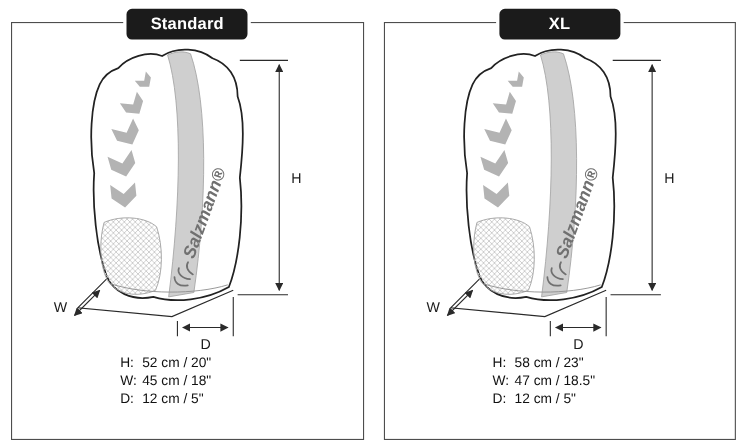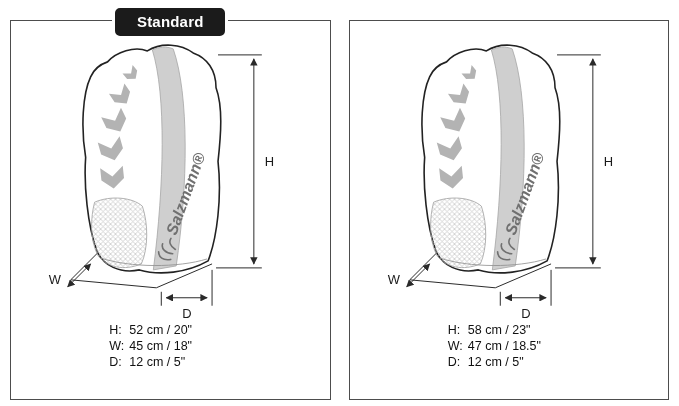--- a/index.html
+++ b/index.html
@@ -121,20 +121,21 @@
         <span class="v">45 cm / 18"</span>
       </div>
       <div class="dim-row">
         <span class="k">D:</span>
         <span class="v">12 cm / 5"</span>
       </div>
     </div>
   </div>
 
   <div class="panel">
+    <div class="pill">XL</div>
 
     <svg class="fig" viewBox="0 0 320 292">
       <defs>
         <pattern id="meshB" width="5" height="5" patternUnits="userSpaceOnUse">
           <path d="M0 5 L5 0 M0 0 L5 5" stroke="#c9c9c9" stroke-width="0.8" fill="none"></path>
         </pattern>
         <marker id="arrB" viewBox="0 0 10 10" refX="9" refY="5" markerWidth="7.5" markerHeight="7.5" orient="auto-start-reverse">
           <path d="M0 0 L10 5 L0 10 Z" fill="#2a2a2a"></path>
         </marker>
       </defs>

